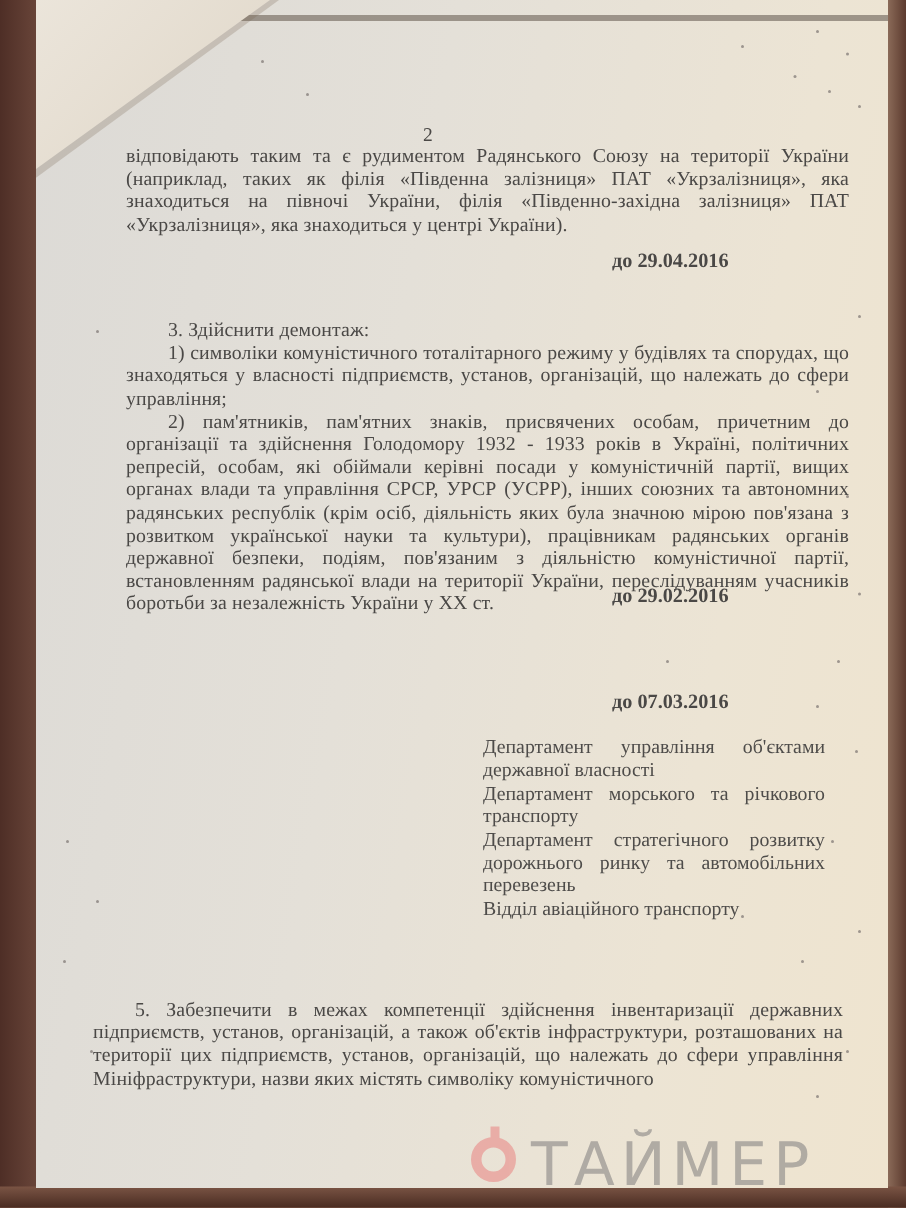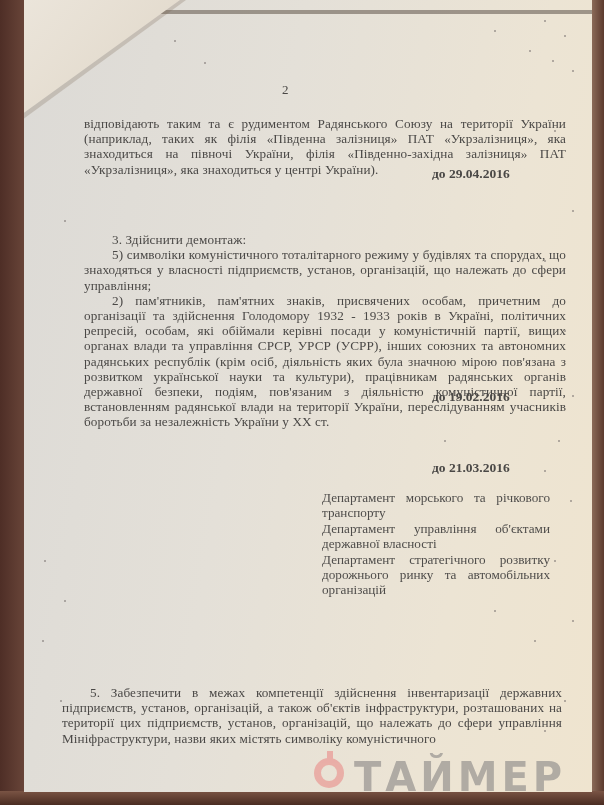--- a/index.html
+++ b/index.html
@@ -36,43 +36,42 @@
     box-shadow:0 0 6px rgba(0,0,0,0.3);
   }
   .fold-shadow {
     position:absolute; left:-24px; top:0; width:186px; height:136px;
     background:rgba(120,100,80,0.25);
     clip-path:polygon(0 0, 100% 0, 0 100%);
   }
   .text {
     position:absolute; color:#4a4846; font-size:13.2px; line-height:15.2px;
     letter-spacing:0.1px;
-    margin-top:20px;
   }
   .just { text-align:justify; text-align-last:left; }
   .pagenum { position:absolute; left:258px; top:82px; font-size:13px; color:#4a4846; }
   .p1 { left:60px; top:96px; width:482px; }
-  .deadline { position:absolute; left:408px; font-size:13.5px; font-weight:bold; color:#4a4846; }
+  .deadline { position:absolute; left:384px; font-size:13.5px; font-weight:bold; color:#4a4846; }
   .p3 { left:60px; top:212px; width:482px; }
   .p3 .indent { padding-left:28px; }
   .p4 { left:60px; top:419px; width:482px; }
   .dept { position:absolute; left:298px; top:490px; width:228px; color:#4e4c4a; font-size:13.2px; line-height:15.4px; }
   .dept div { text-align:justify; text-align-last:left; }
   .p5 { left:38px; top:665px; width:500px; }
   .dots span { position:absolute; width:2px; height:2px; border-radius:50%; background:#7a7470; opacity:0.7; }
   .wm-logo {
     position:absolute; left:290px; top:758px; width:30px; height:30px; border-radius:50%;
     border:7px solid #e9a8a2; box-sizing:border-box; opacity:0.9;
   }
   .wm-logo::before {
     content:""; position:absolute; left:6px; top:-14px; width:6px; height:8px; background:#e9a8a2;
   }
   .wm-text {
     position:absolute; left:330px; top:754px; font-family:"DejaVu Sans", sans-serif;
-    font-weight:bold; font-size:40px; color:#9c9894; opacity:0.75; letter-spacing:4px;
+    font-weight:normal; font-size:40px; color:#9c9894; opacity:0.75; letter-spacing:4px;
   }
 </style>
 </head>
 <body>
 
 <div class="desk-left"></div>
 <div class="desk-right"></div>
 <div class="desk-bottom"></div>
 
 <div class="page">
@@ -113,32 +112,33 @@
   <div class="fold"></div>
 
   <div class="pagenum">2</div>
 
   <div class="text just p1">відповідають таким та є рудиментом Радянського Союзу на території України (наприклад, таких як філія «Південна залізниця» ПАТ «Укрзалізниця», яка знаходиться на півночі України, філія «Південно-західна залізниця» ПАТ «Укрзалізниця», яка знаходиться у центрі України).</div>
 
   <div class="deadline" style="top:166px">до 29.04.2016</div>
 
   <div class="text p3">
     <div class="indent">3. Здійснити демонтаж:</div>
-    <div class="just indent-first" style="text-indent:28px">5) символіки комуністичного тоталітарного режиму у будівлях та спорудах, що знаходяться у власності підприємств, установ, організацій, що належать до сфери управління;</div>
+    <div class="just indent-first" style="text-indent:28px">1) символіки комуністичного тоталітарного режиму у будівлях та спорудах, що знаходяться у власності підприємств, установ, організацій, що належать до сфери управління;</div>
     <div class="just" style="text-indent:28px">2) пам'ятників, пам'ятних знаків, присвячених особам, причетним до організації та здійснення Голодомору 1932 - 1933 років в Україні, політичних репресій, особам, які обіймали керівні посади у комуністичній партії, вищих органах влади та управління СРСР, УРСР (УСРР), інших союзних та автономних радянських республік (крім осіб, діяльність яких була значною мірою пов'язана з розвитком української науки та культури), працівникам радянських органів державної безпеки, подіям, пов'язаним з діяльністю комуністичної партії, встановленням радянської влади на території України, переслідуванням учасників боротьби за незалежність України у XX ст.</div>
   </div>
 
-  <div class="deadline" style="top:389px">до 19.02.2016</div>
+  <div class="deadline" style="top:389px">до 29.02.2016</div>
 
 
-  <div class="deadline" style="top:460px">до 21.03.2016</div>
+  <div class="deadline" style="top:460px">до 07.03.2016</div>
 
   <div class="dept">
+    <div>Департамент управління об'єктами державної власності</div>
     <div>Департамент морського та річкового транспорту</div>
-    <div>Департамент управління об'єктами державної власності</div>
-    <div>Департамент стратегічного розвитку дорожнього ринку та автомобільних організацій</div>
+    <div>Департамент стратегічного розвитку дорожнього ринку та автомобільних перевезень</div>
+    <div>Відділ авіаційного транспорту</div>
   </div>
 
   <div class="text just p5" style="text-indent:28px">5. Забезпечити в межах компетенції здійснення інвентаризації державних підприємств, установ, організацій, а також об'єктів інфраструктури, розташованих на території цих підприємств, установ, організацій, що належать до сфери управління Мініфраструктури, назви яких містять символіку комуністичного</div>
 
   <div class="wm-logo"></div>
   <div class="wm-text">ТАЙМЕР</div>
 </div>
 
 </body></html>

